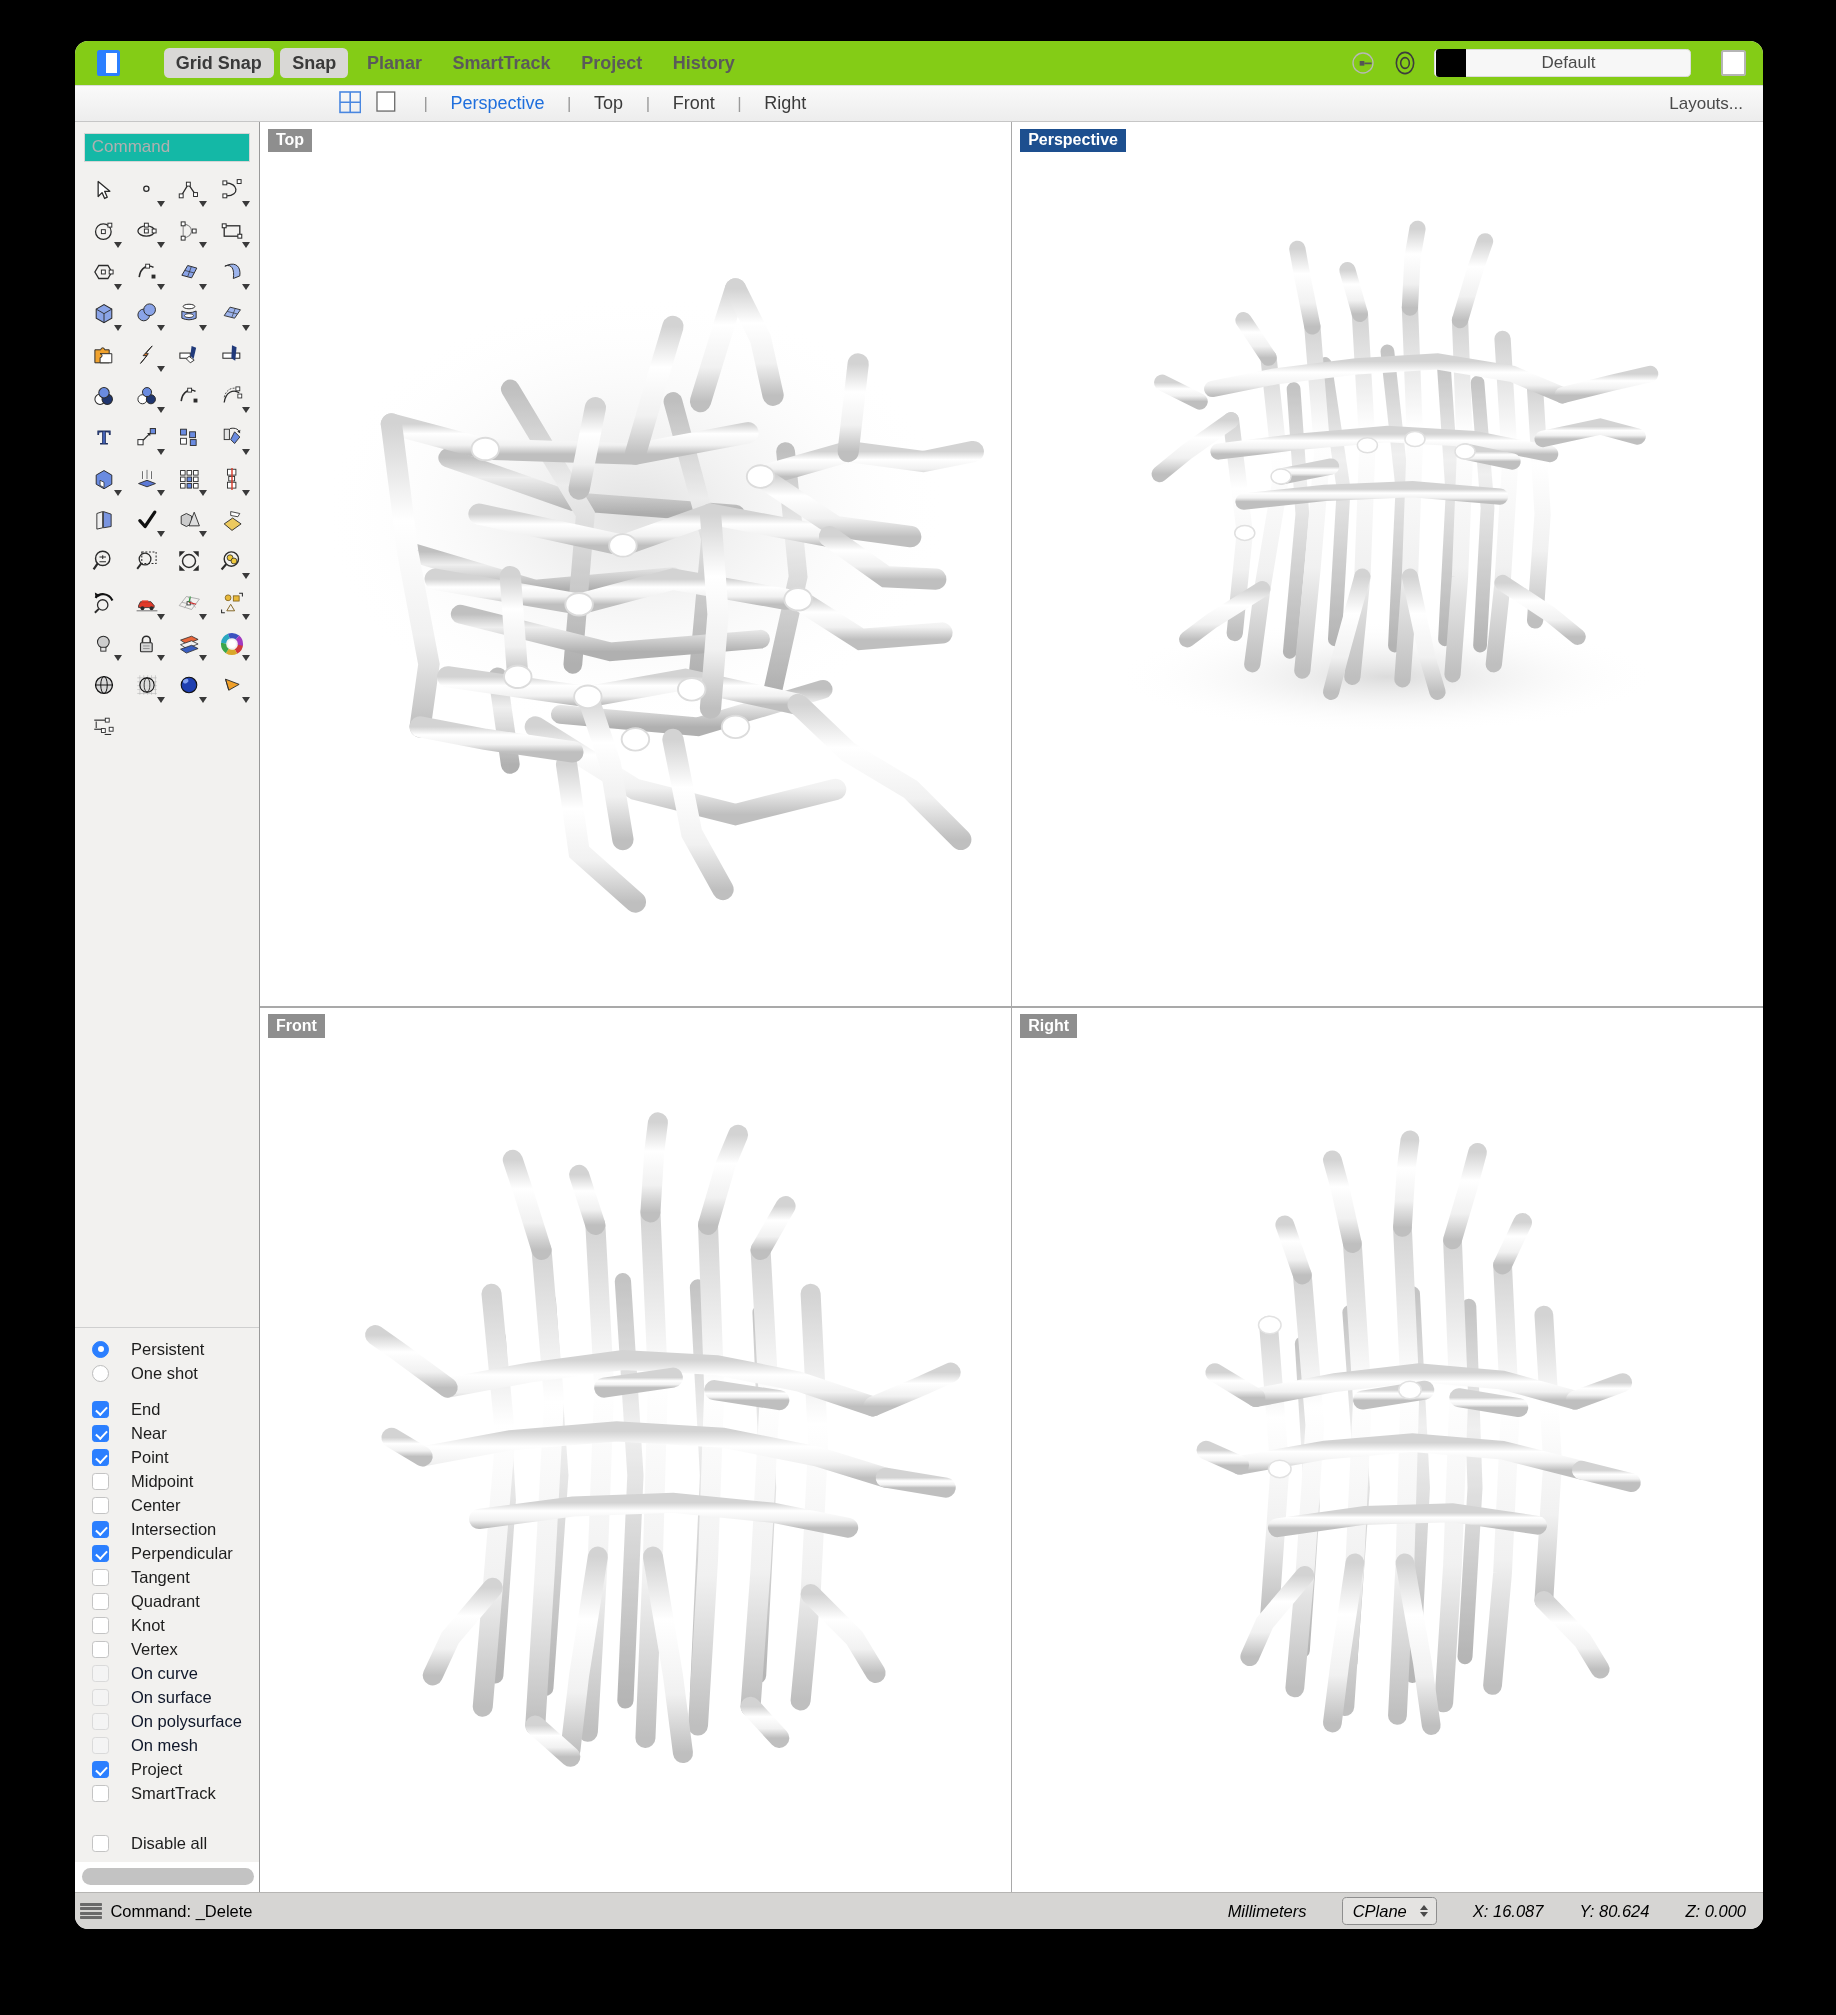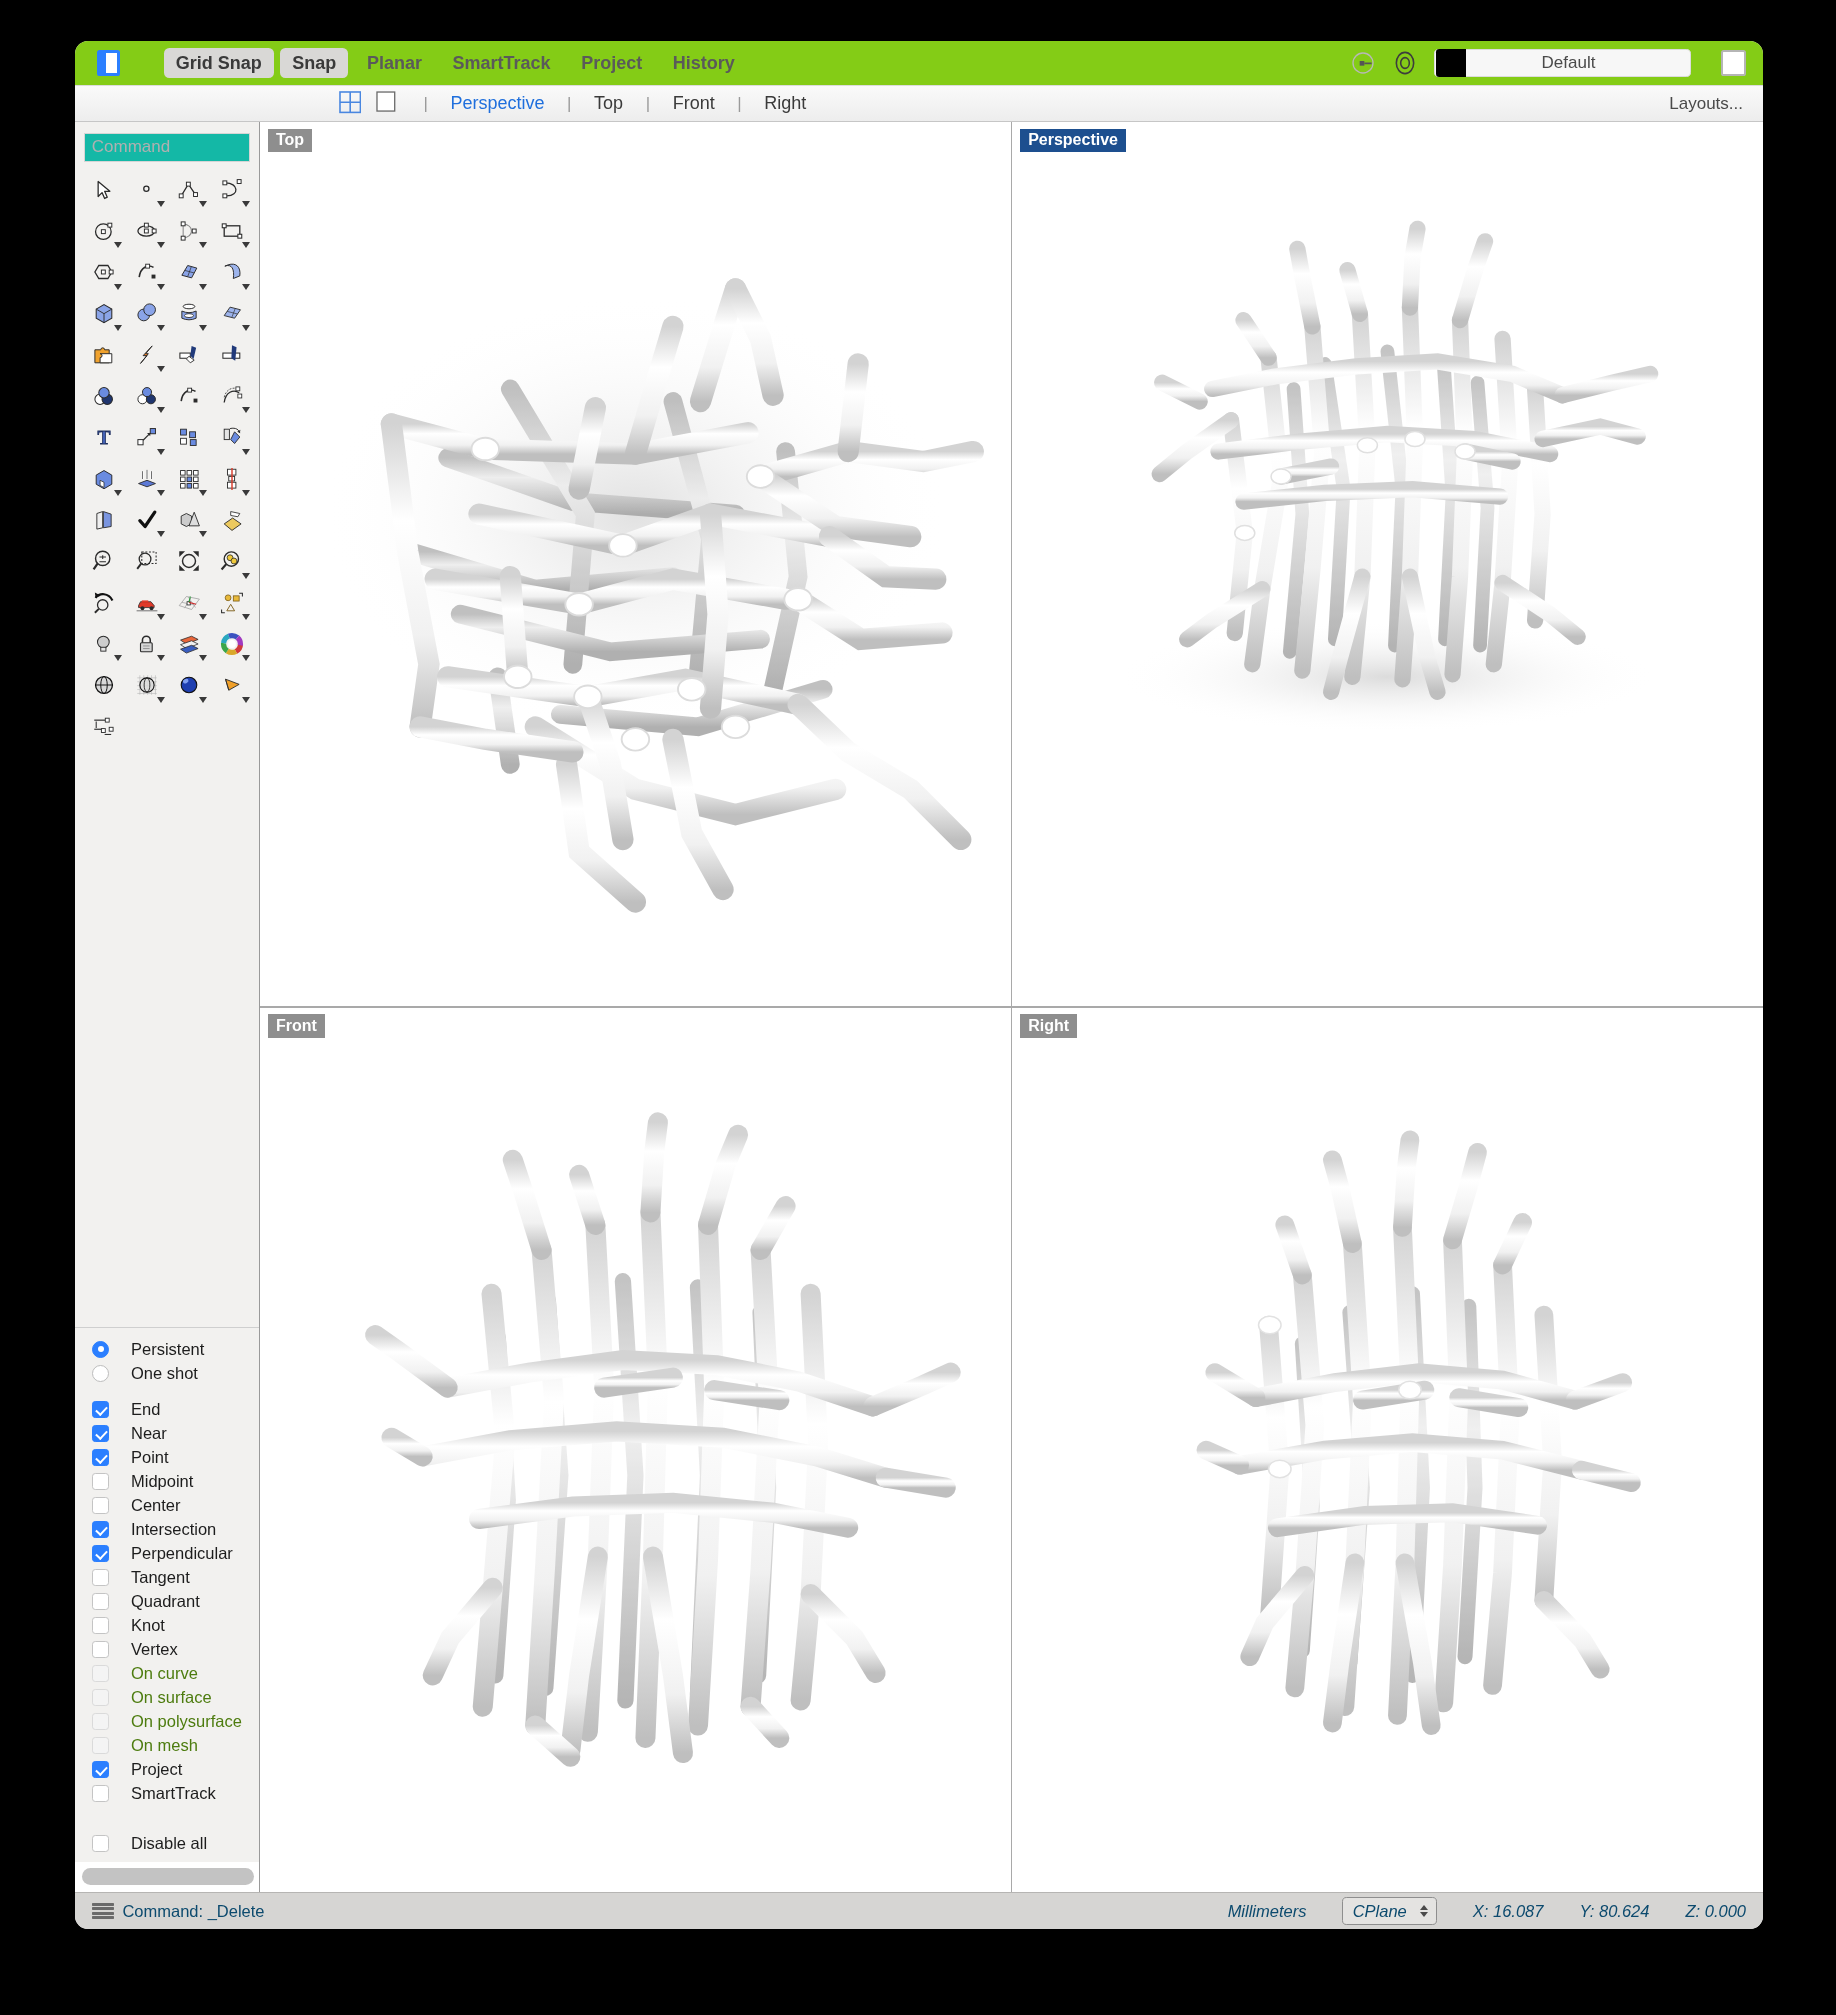--- a/index.html
+++ b/index.html
@@ -164,21 +164,21 @@
   
   #snap-panel {
     border-top: 0.7px solid #cfcfcf;
     padding: 9.2px 0 6.6px 17px;
     font-size: 16.5px; color: #1d1d1d;
   }
   .snap-row {
     display: flex; align-items: center; gap: 22px; height: 24px;
     cursor: pointer;
   }
-  .snap-row.dim { color: #4d7c0f; }
+  .snap-row.dim { color: #0f172a; }
   .radio {
     width: 17px; height: 17px; border-radius: 50%;
     border: 0.7px solid #bdbdbd; background: #fff; flex:0 0 17px;
     display:flex; align-items:center; justify-content:center;
   }
   .radio.on { background: #2b7fff; border-color:#2b7fff; }
   .radio.on::after { content:""; width:6px; height:6px; border-radius:50%; background:#fff; }
   .cbox {
     width: 17px; height: 17px; border-radius: 3.3px;
     border: 0.7px solid #c4c4c4; background: #fff; flex: 0 0 17px;
@@ -217,22 +217,22 @@
   .vp-label.active { background: #1d4f8f; }
   .vp-canvas { position:absolute; inset:0; }
   .vp-canvas svg { width: 100%; height: 100%; display:block; }
 
   
   #statusbar {
     height: 37px; flex: 0 0 37px;
     background: #d6d5d3;
     border-top: 0.7px solid #b6b5b3;
     display: flex; align-items: center; position: relative;
-    font-size: 16.5px; color: #0c4a6e;
-    padding: 0 17px;
+    font-size: 16.5px; color: #000000;
+    padding: 0 5px;
   }
   #burger { width: 22.4px; height: 16px; display:flex; flex-direction:column; justify-content:space-between; cursor:pointer; }
   #burger span { display:block; height: 2.6px; background:#6a6a6a; border-radius:0.7px; }
   #cmd-status { margin-left: 8px; }
   #status-right {
     position: absolute; right: 17px; display: flex; align-items: center; gap: 36px; font-style: italic;
   }
   #cplane-select {
     border: 0.7px solid #8e8e8e; border-radius: 4.6px; background: #e4e3e1;
     padding: 3.3px 29px 3.3px 9.2px; position: relative; cursor: pointer;

